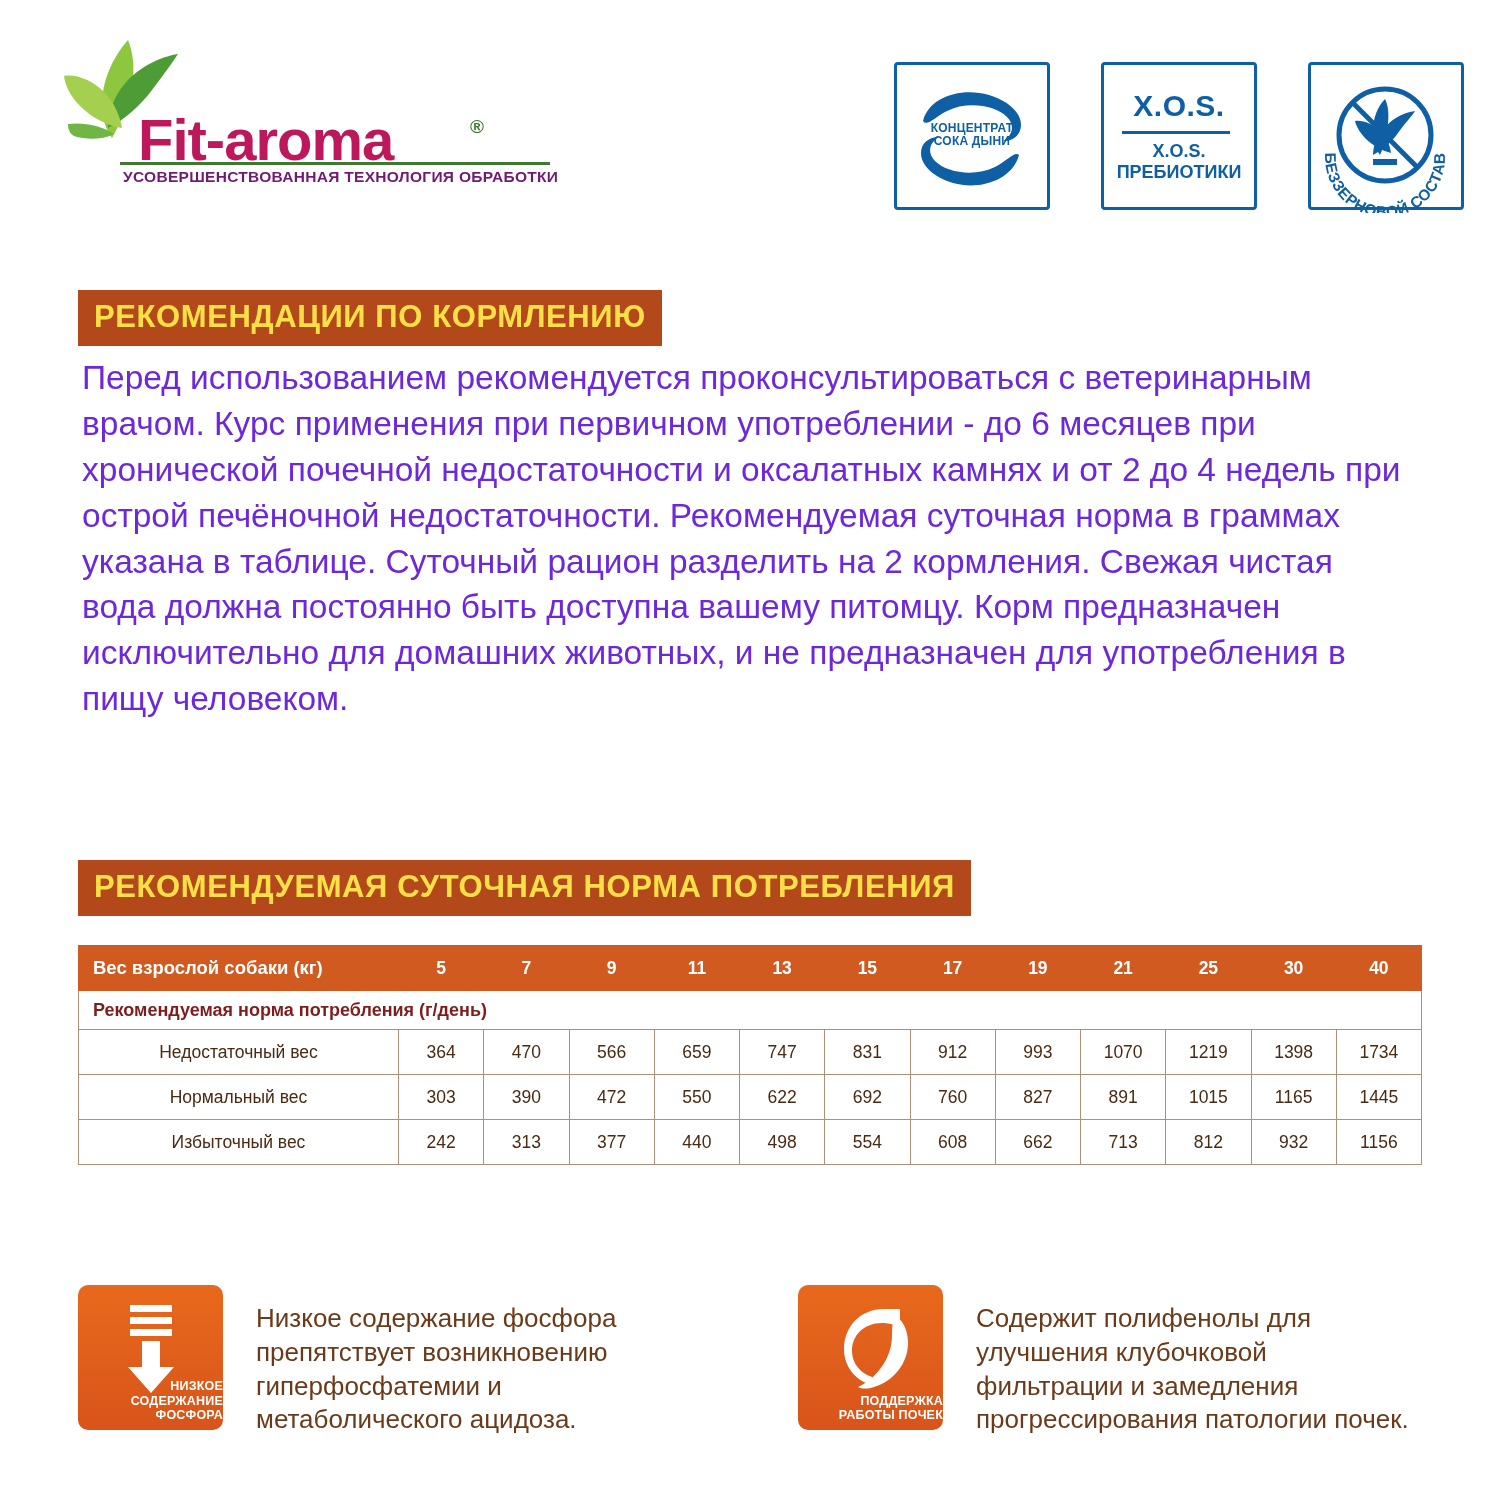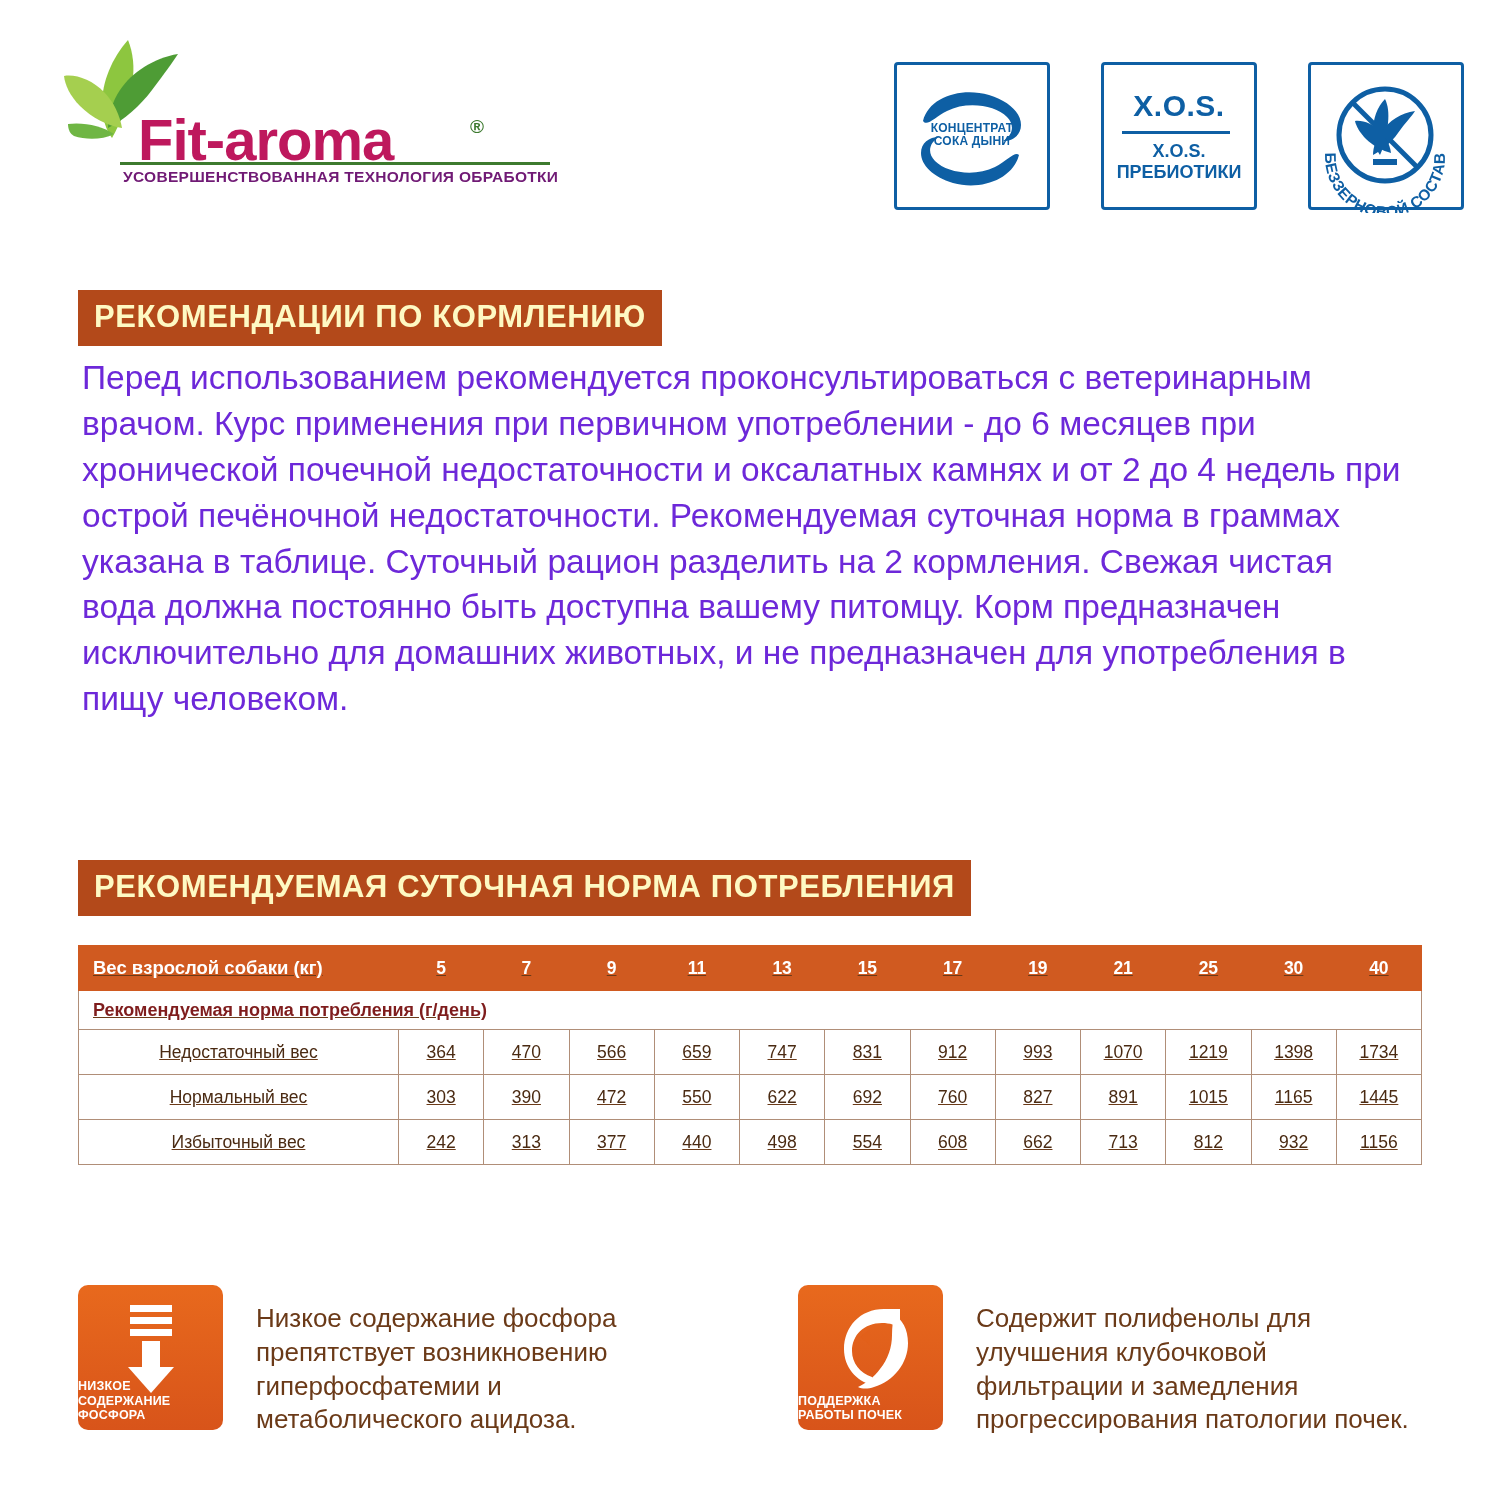--- a/index.html
+++ b/index.html
@@ -147,21 +147,21 @@
     top: 0;
     width: 148px;
     height: 148px;
   }
 
   
   .sec-title {
     position: absolute;
     left: 78px;
     background: #b3491a;
-    color: #fef9c3;
+    color: #fde047;
     font-weight: bold;
     font-size: 31px;
     letter-spacing: 0.6px;
     padding: 9px 16px 11px 16px;
     box-sizing: border-box;
     white-space: nowrap;
   }
   #feeding-title { top: 290px; }
   #norm-title    { top: 860px; }
 
@@ -175,21 +175,20 @@
     line-height: 1.37;
     color: #6d28d9;
   }
 
   
   .table-wrap {
     position: absolute;
     left: 78px;
     top: 945px;
     width: 1344px;
-    text-decoration: underline;
   }
   table.norms {
     border-collapse: collapse;
     width: 100%;
     table-layout: fixed;
   }
   table.norms col.c0 { width: 320px; }
   table.norms th, table.norms td {
     border: 1px solid #b08e78;
     text-align: center;
@@ -243,21 +242,21 @@
     height: 145px;
     border-radius: 10px;
     background: #e2601a;
     background: linear-gradient(180deg,#e8691d 0%, #d8541a 100%);
     overflow: hidden;
   }
   .feat-icon-caption {
     position: absolute;
     left: 0;
     width: 100%;
-    text-align: left;
+    text-align: right;
     bottom: 7px;
     color: #ffffff;
     font-weight: bold;
     font-size: 12.5px;
     line-height: 1.18;
     letter-spacing: 0.2px;
     margin-top: 46px;
   }
   .feat-text {
     position: absolute;

